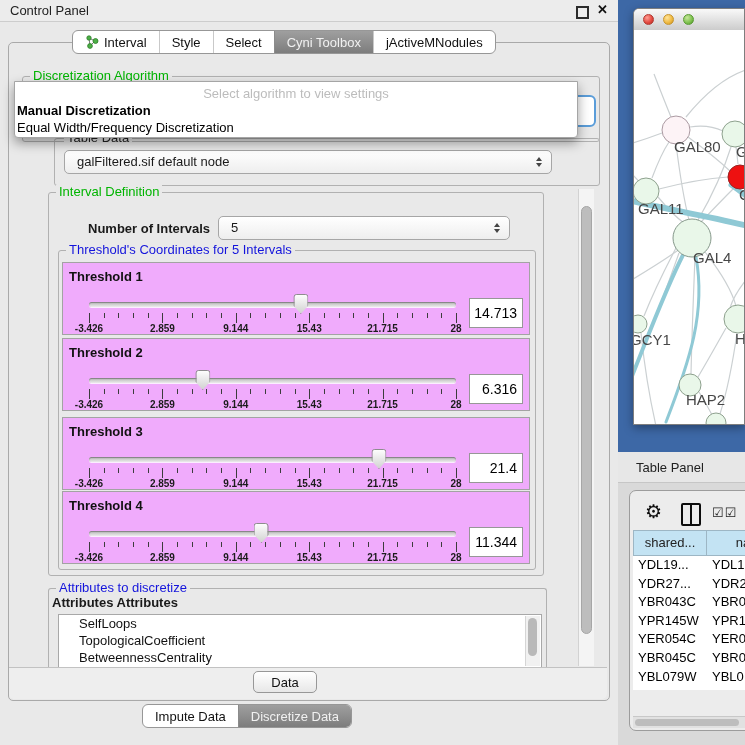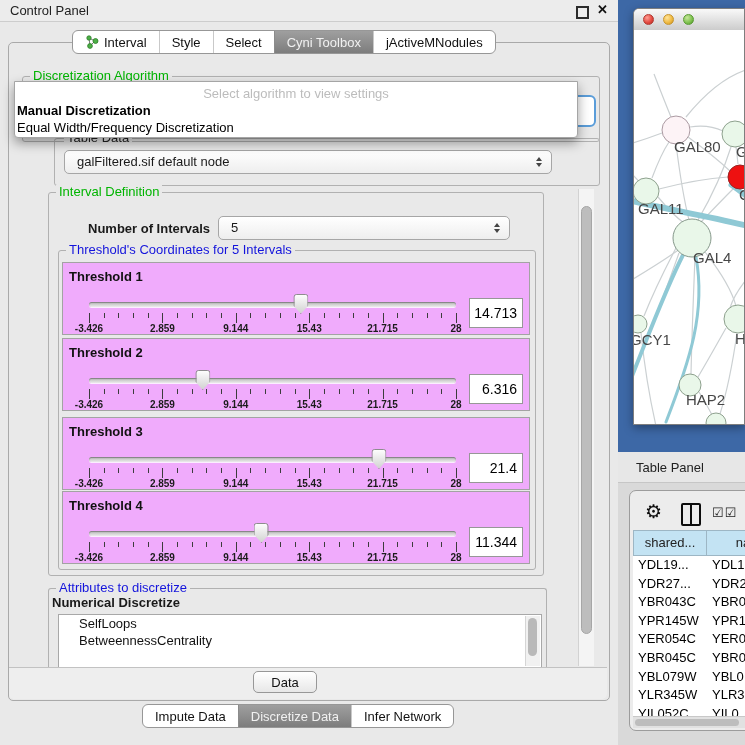--- a/index.html
+++ b/index.html
@@ -77,21 +77,21 @@
   .tp-header{left:618px;top:452px;width:127px;height:31px;background:#e7e7e7;border-bottom:1px solid #c6c6c6;
              font-size:13px;line-height:31px;padding-left:18px;box-sizing:border-box;color:#222;}
   .tp-panel{left:629px;top:490px;width:130px;height:241px;background:#ececec;border:1px solid #9c9c9c;border-radius:7px;box-sizing:border-box;}
   .gear{left:645px;top:501px;font-size:19px;line-height:22px;color:#0c0c0c;}
   .split-icon{left:681px;top:503px;width:16px;height:19px;border:2px solid #0c0c0c;border-radius:2px;}
   .split-icon i{position:absolute;left:7px;top:0;width:2px;height:100%;background:#0c0c0c;}
   .checks{left:712px;top:505px;font-size:13px;letter-spacing:1px;color:#222;}
 
   .th-cell{position:absolute;top:530px;height:26px;background:#c3e3f3;border:1px solid #9db6c4;box-sizing:border-box;
            font-size:13px;text-align:center;line-height:24px;color:#222;}
-  .tbl-body{left:633px;top:556px;width:112px;height:160px;overflow:hidden;background:#fff;font-size:13px;}
+  .tbl-body{left:633px;top:556px;width:112px;height:134px;overflow:hidden;background:#fff;font-size:13px;}
   .trow{position:relative;height:18.6px;line-height:18.6px;white-space:nowrap;color:#000;}
   .trow .c1{position:absolute;left:5px;}
   .trow .c2{position:absolute;left:79px;}
   .hscroll{left:633px;top:716px;width:112px;height:12px;background:#e1e1e1;border-top:1px solid #c8c8c8;box-sizing:border-box;}
   .hthumb{position:absolute;left:2px;top:2px;width:104px;height:7px;background:#bdbdbd;border-radius:4px;}
 
   .macwin{left:633px;top:8px;width:112px;height:417px;border:1px solid #7e7e7e;border-radius:6px 0 0 0;
           overflow:hidden;background:#fff;box-shadow:0 3px 10px rgba(0,0,0,.35);box-sizing:border-box;padding-left:15px;}
   .mactitle{position:absolute;left:0;top:0;width:100%;height:21px;background:linear-gradient(#f9f9f9,#cccccc);border-bottom:1px solid #979797;}
   .light{position:absolute;top:5px;width:11px;height:11px;border-radius:50%;box-sizing:border-box;}
@@ -351,46 +351,44 @@
           <b class="ticklab" style="left: 40%;">9.144</b>
           <b class="ticklab" style="left: 60%;">15.43</b>
           <b class="ticklab" style="left: 80%;">21.715</b>
           <b class="ticklab" style="left: 100%;">28</b>
         </div>
       <div class="valbox">11.344</div>
     </div>
 
     <div class="abs group" style="left:48px;top:588px;width:497px;height:79px;border-bottom:none;border-radius:3px 3px 0 0;"></div>
     <span class="abs glabel blue" style="left:56px;top:581px;">Attributes to discretize</span>
-    <span class="abs" style="left:52px;top:595px;font-size:13px;font-weight:bold;">Numerical Discretize</span>
+    <span class="abs" style="left:52px;top:595px;font-size:13px;font-weight:bold;">Attributes Attributes</span>
 
     <div class="abs listbox">
       <div class="item">SelfLoops</div>
+      <div class="item">TopologicalCoefficient</div>
       <div class="item">BetweennessCentrality</div>
       <div class="list-scroll">
           <div class="list-thumb"></div>
         </div>
     </div>
 
     <div class="abs vscroll">
       <div class="vthumb"></div>
     </div>
 
     <div class="abs applybar"></div>
     <button class="abs apply-btn">Data</button>
 
     <nav class="abs tabs bottom-tabs">
       <span class="seg">
           <span>Impute Data</span>
         </span>
       <span class="seg sel">
           <span>Discretize Data</span>
-        </span>
-      <span class="seg">
-          <span>Infer Network</span>
         </span>
     </nav>
   </section>
 
   <div class="abs blue-bg"></div>
   <div class="abs right-gray"></div>
 
   <div class="abs macwin">
     <div class="mactitle">
       <span class="light l-red"></span>

